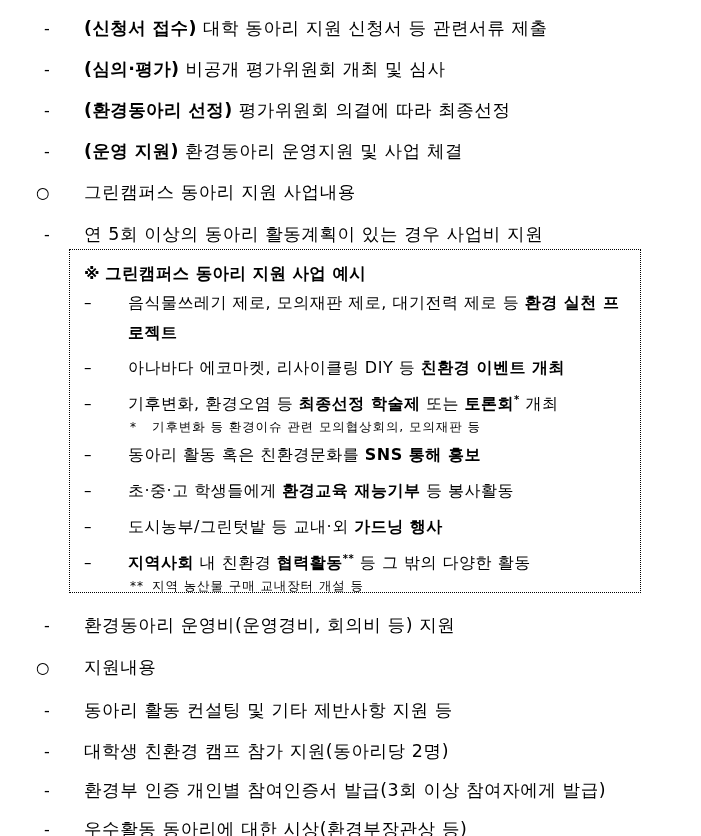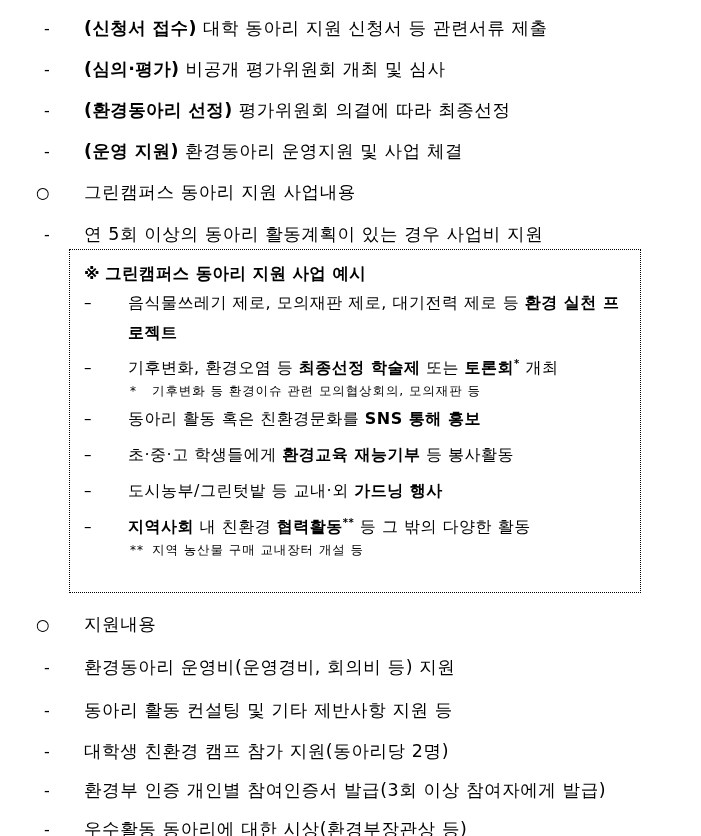--- a/index.html
+++ b/index.html
@@ -182,20 +182,23 @@
 
     <div class="box-title">
       <span class="bullet-mark">※</span><span>그린캠퍼스 동아리 지원 사업 예시</span>
     </div>
 
 
     <div class="box-item">
       <span class="bullet-mark">–</span><span>음식물쓰레기 제로, 모의재판 제로, 대기전력 제로 등 </span><span class="bold">환경 실천 프로젝트</span>
     </div>
 
+    <div class="box-item">
+      <span class="bullet-mark">–</span><span>아나바다 에코마켓, 리사이클링 DIY 등 </span><span class="bold">친환경 이벤트 개최</span>
+    </div>
 
     <div class="box-item">
       <span class="bullet-mark">–</span><span>기후변화, 환경오염 등 </span><span class="bold">최종선정 학술제</span><span> 또는 </span><span class="bold">토론회</span><sup class="mark">*</sup><span> 개최</span>
     </div>
 
     <div class="footnote">
       <span class="bullet-mark">*</span><span>기후변화 등 환경이슈 관련 모의협상회의, 모의재판 등</span>
     </div>
 
     <div class="box-item tight">
@@ -215,29 +218,29 @@
     </div>
 
     <div class="footnote">
       <span class="bullet-mark">**</span><span>지역 농산물 구매 교내장터 개설 등</span>
     </div>
 
   </div>
 
   <div class="bottom-block">
 
+    <div class="line dash-item">
+      <span class="bullet-mark">-</span><span>환경동아리 운영비(운영경비, 회의비 등) 지원</span>
+    </div>
+
     <div class="line circle-item">
       <span class="bullet-mark">○</span><span>지원내용</span>
     </div>
 
     <div class="line dash-item">
-      <span class="bullet-mark">-</span><span>환경동아리 운영비(운영경비, 회의비 등) 지원</span>
-    </div>
-
-    <div class="line dash-item">
       <span class="bullet-mark">-</span><span>동아리 활동 컨설팅 및 기타 제반사항 지원 등</span>
     </div>
 
     <div class="line dash-item compact">
       <span class="bullet-mark">-</span><span>대학생 친환경 캠프 참가 지원(동아리당 2명)</span>
     </div>
 
     <div class="line dash-item compact">
       <span class="bullet-mark">-</span><span>환경부 인증 개인별 참여인증서 발급(3회 이상 참여자에게 발급)</span>
     </div>

